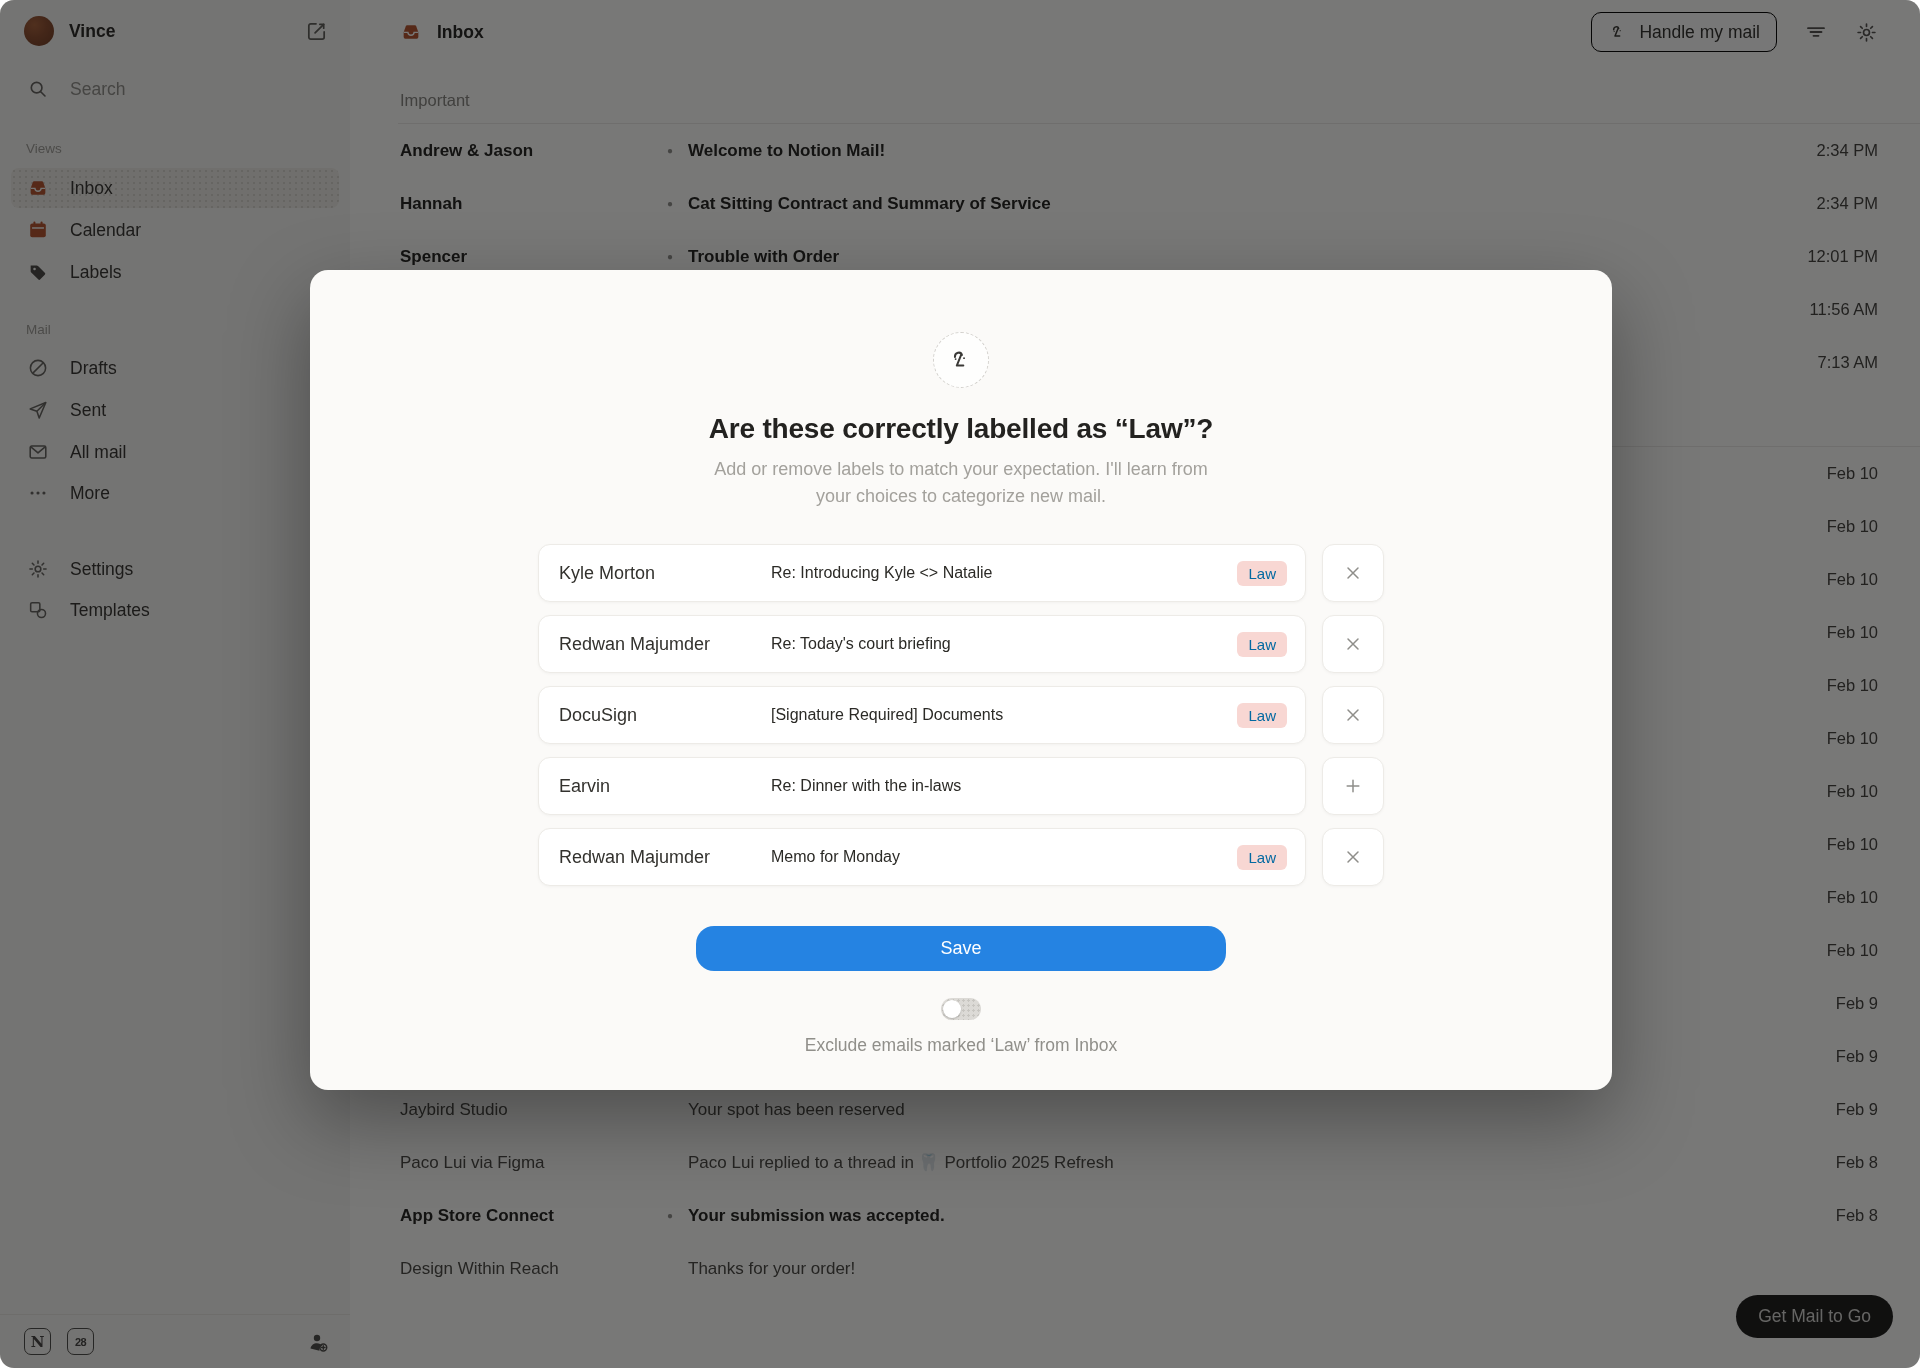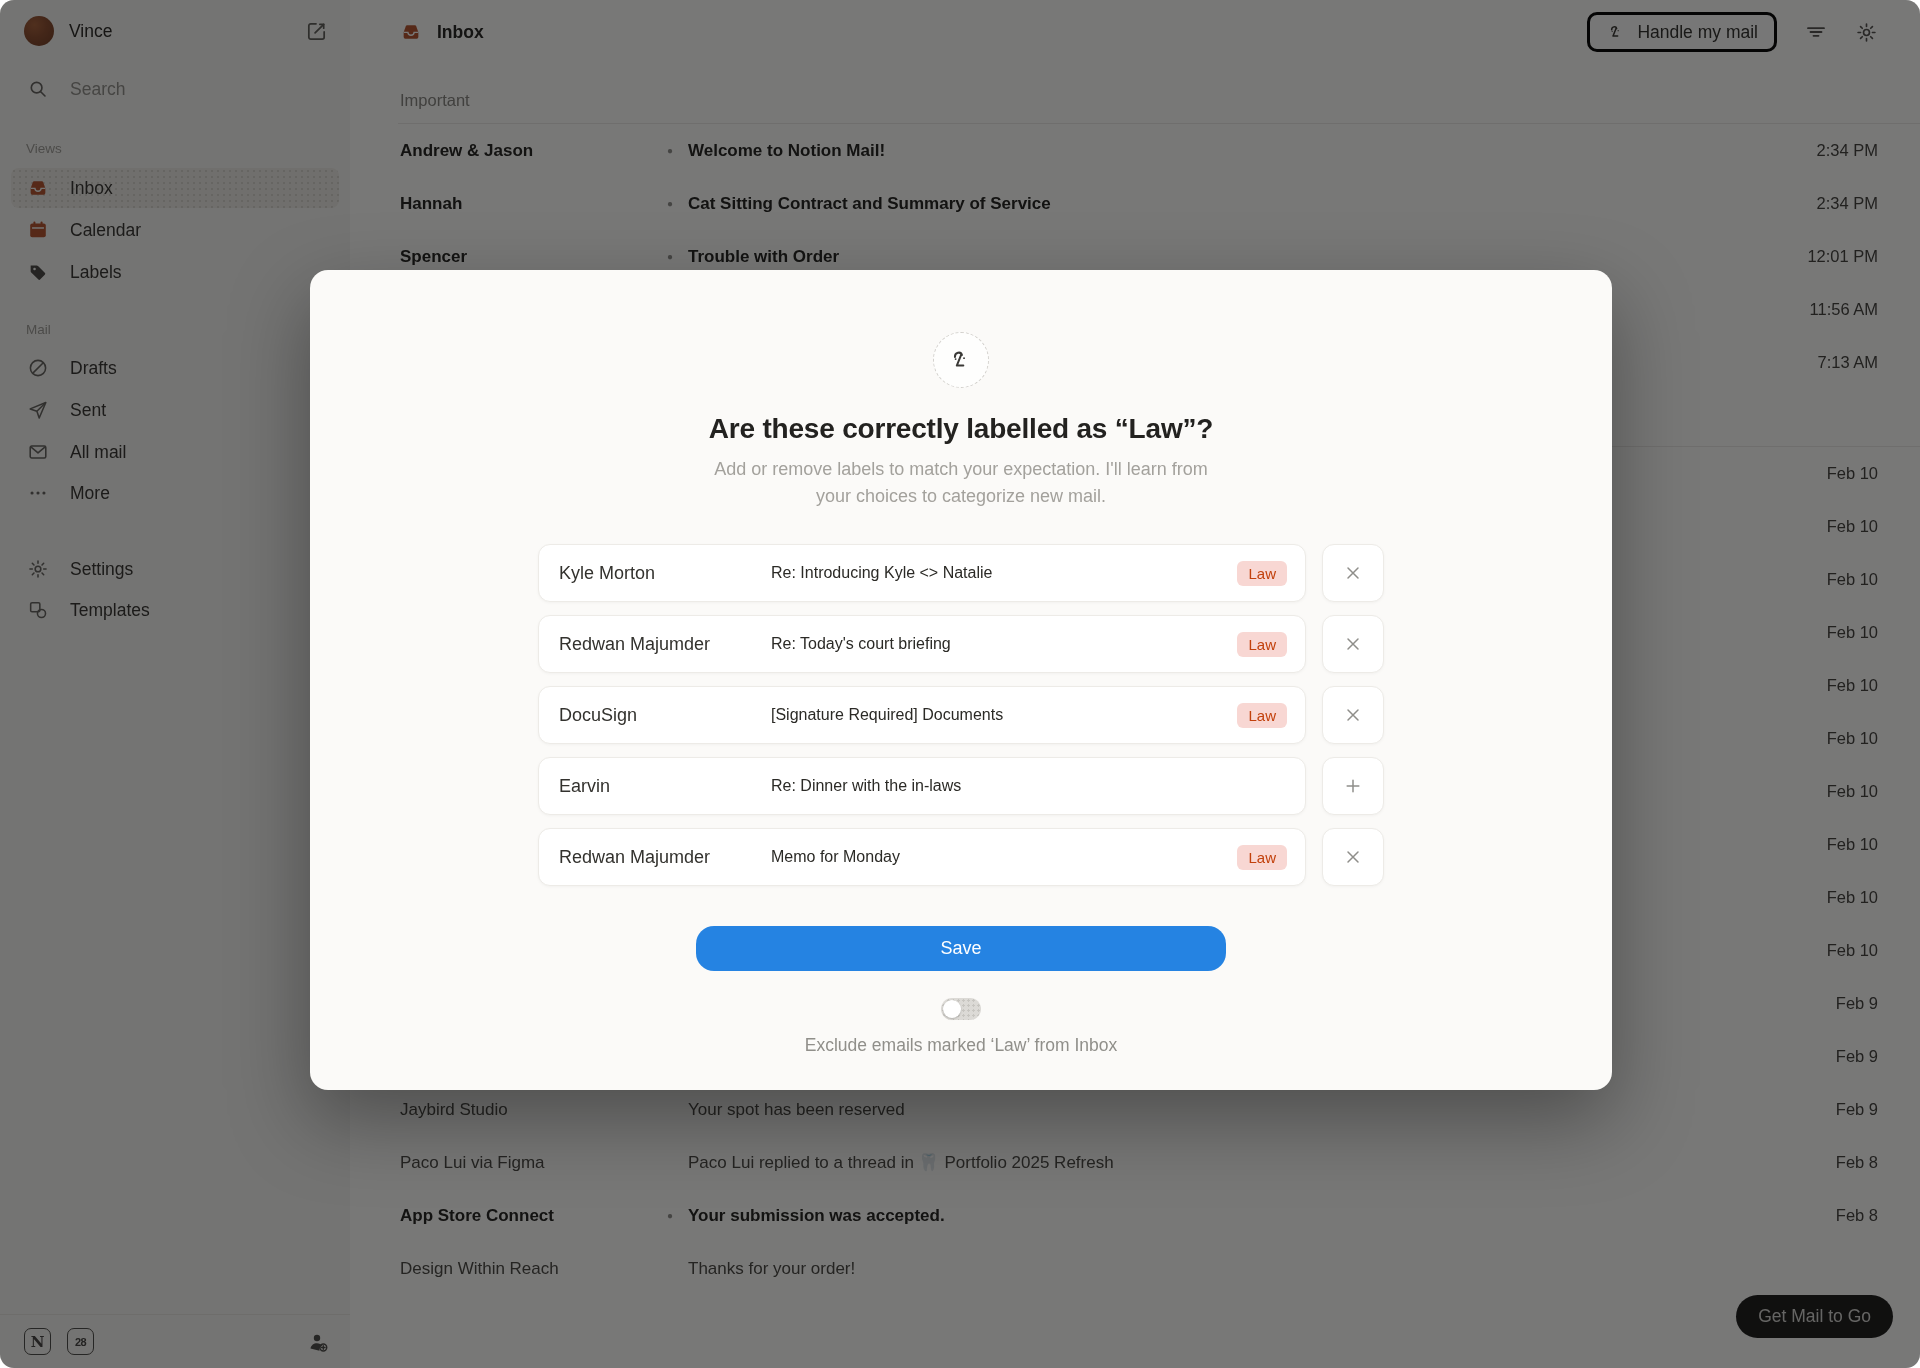--- a/index.html
+++ b/index.html
@@ -6,38 +6,38 @@
   body{width:1920px;height:1368px;position:relative;font-family:"Liberation Sans",sans-serif;-webkit-font-smoothing:antialiased;}
   .app{position:absolute;inset:0;border-radius:14px;overflow:hidden;background:#fefefd;box-shadow:inset 0 0 0 1px #e8e7e4;}
 
   
   .sidebar{position:absolute;left:0;top:0;bottom:0;width:350px;background:#f7f6f3;}
   .sb-row{position:absolute;left:0;right:0;display:flex;align-items:center;}
   .sb-header{top:16px;padding:0 22px 0 24px;}
   .avatar{width:30px;height:30px;border-radius:50%;flex:none;
     background:radial-gradient(circle at 35% 30%,#a75f38 0%,#8a4a2c 45%,#6e3a20 100%);
     background-image:radial-gradient(circle at 35% 30%,#a75f38 0%,#8a4a2c 45%,#6e3a20 100%),radial-gradient(#5c2f18 1px,transparent 1.2px);background-size:100% 100%,4px 4px;background-blend-mode:normal,multiply;}
-  .user-name{margin-left:15px;font-size:17.5px;font-weight:400;color:#262522;flex:1;}
+  .user-name{margin-left:15px;font-size:17.5px;font-weight:700;color:#262522;flex:1;}
   .icon-btn{color:#5c5b57;display:flex;}
   .search-row{top:78px;padding-left:27px;gap:21px;color:#8f8e8a;font-size:17.5px;}
   .sb-label{position:absolute;left:26px;font-size:13.5px;color:#9d9c98;}
   .nav-item{position:absolute;left:11px;right:11px;height:40px;display:flex;align-items:center;gap:21px;padding-left:16px;border-radius:8px;font-size:17.5px;color:#33322f;box-sizing:border-box;}
   .nav-item.selected{background-color:#edebe7;background-image:radial-gradient(#d7d4ce 1.1px,transparent 1.3px);background-size:6px 6px;}
   .nav-icon{width:22px;height:22px;display:flex;flex:none;color:#62615d;}
   .sb-footer{position:absolute;left:0;right:0;bottom:0;height:53px;border-top:1px solid #e8e6e2;display:flex;align-items:center;padding:0 20px 0 24px;gap:16px;color:#4b4a47;}
   .mini-app{width:27px;height:27px;border:1.8px solid #4b4a47;border-radius:7px;display:flex;align-items:center;justify-content:center;box-sizing:border-box;}
   .mini-n{font-family:"DejaVu Serif","Liberation Serif",serif;font-weight:700;font-size:15px;color:#434240;}
   .mini-28{font-size:11px;font-weight:700;color:#434240;letter-spacing:-0.5px;}
   .sb-footer .right{margin-left:auto;display:flex;color:#4b4a47;}
 
   
   .main{position:absolute;left:350px;top:0;right:0;bottom:0;background:#fefefd;}
   .topbar{position:absolute;top:0;left:0;right:0;height:64px;display:flex;align-items:center;padding:0 42px 0 50px;box-sizing:border-box;}
   .tb-title{display:flex;align-items:center;gap:15px;font-size:17.5px;font-weight:700;color:#23221f;}
-  .handle-btn{margin-left:auto;display:flex;align-items:center;gap:11px;border:3px solid #000000;background:#fdfdfc;border-radius:10px;height:40px;padding:0 16px;font-size:17.5px;color:#2e2d2a;box-sizing:border-box;}
+  .handle-btn{margin-left:auto;display:flex;align-items:center;gap:11px;border:1px solid #000000;background:#fdfdfc;border-radius:10px;height:40px;padding:0 16px;font-size:17.5px;color:#2e2d2a;box-sizing:border-box;}
   .tb-icon{margin-left:27px;color:#514f4c;display:flex;}
 
   .list{position:absolute;top:64px;left:0;right:0;bottom:0;}
   .list-section-label{padding:27px 0 13px 50px;font-size:16.5px;color:#85847f;}
   .hr{border-top:1px solid #ebe9e6;margin-left:48px;}
   .list-gap{height:57px;}
   .mail-row{height:53px;display:flex;align-items:center;padding:0 42px 0 50px;font-size:17px;}
   .sender{width:267px;flex:none;color:#474641;white-space:nowrap;overflow:hidden;}
   .bullet{width:21px;flex:none;color:#8f8e8a;font-size:14px;}
   .subject{flex:1;color:#474641;white-space:nowrap;overflow:hidden;}
@@ -50,21 +50,21 @@
   .overlay{position:absolute;inset:0;background:rgba(10,10,10,0.55);z-index:5;}
   .modal{position:absolute;left:310px;top:270px;width:1302px;height:820px;background:#fbfaf8;border-radius:18px;z-index:10;box-shadow:0 30px 80px rgba(0,0,0,0.35);box-sizing:border-box;}
   .modal-icon{width:56px;height:56px;border-radius:50%;border:1.5px dashed #d2d0cc;background:#fefefd;margin:62px auto 0;display:flex;align-items:center;justify-content:center;color:#3a3936;box-sizing:border-box;}
   .modal-title{text-align:center;margin-top:25px;font-size:28px;font-weight:700;color:#232220;letter-spacing:-0.2px;}
   .modal-sub{text-align:center;margin-top:11px;font-size:18px;line-height:27px;color:#a3a19c;}
   .modal-rows{width:846px;margin:34px auto 0;display:flex;flex-direction:column;gap:13px;}
   .m-row{display:flex;gap:16px;}
   .m-card{flex:1;background:#fff;border:1px solid #edebe7;border-radius:12px;height:58px;display:flex;align-items:center;padding:0 18px 0 20px;box-shadow:0 1px 3px rgba(0,0,0,0.04);box-sizing:border-box;}
   .m-sender{width:212px;flex:none;font-size:18px;color:#33322e;white-space:nowrap;}
   .m-subject{flex:1;font-size:16px;color:#2b2a26;white-space:nowrap;}
-  .m-label{background:#f8d7d3;color:#c2410c;border-radius:6px;padding:4px 11px;font-size:15px;flex:none;}
+  .m-label{background:#f8d7d3;color:#0369a1;border-radius:6px;padding:4px 11px;font-size:15px;flex:none;}
   .m-action{width:62px;height:58px;flex:none;background:#fff;border:1px solid #edebe7;border-radius:12px;display:flex;align-items:center;justify-content:center;color:#8f8e8a;box-shadow:0 1px 3px rgba(0,0,0,0.04);box-sizing:border-box;}
   .save-btn{display:block;width:530px;height:45px;margin:40px auto 0;background:#2583e2;color:#fff;font-size:18px;font-weight:500;border:none;border-radius:18px;font-family:inherit;}
   .toggle-row{display:flex;align-items:center;justify-content:center;gap:15px;margin-top:27px;flex-direction:column;}
   .toggle{width:40px;height:22px;border-radius:11px;position:relative;background-color:#dcdad6;background-image:radial-gradient(#c7c5c0 1px,transparent 1.2px);background-size:5px 5px;}
   .knob{position:absolute;left:2px;top:2px;width:18px;height:18px;border-radius:50%;background:#fff;box-shadow:0 1px 2px rgba(0,0,0,0.2);}
   .toggle-label{font-size:17.5px;color:#908f8a;}
   svg{display:block;}
 </style>
 </head>
 <body>

